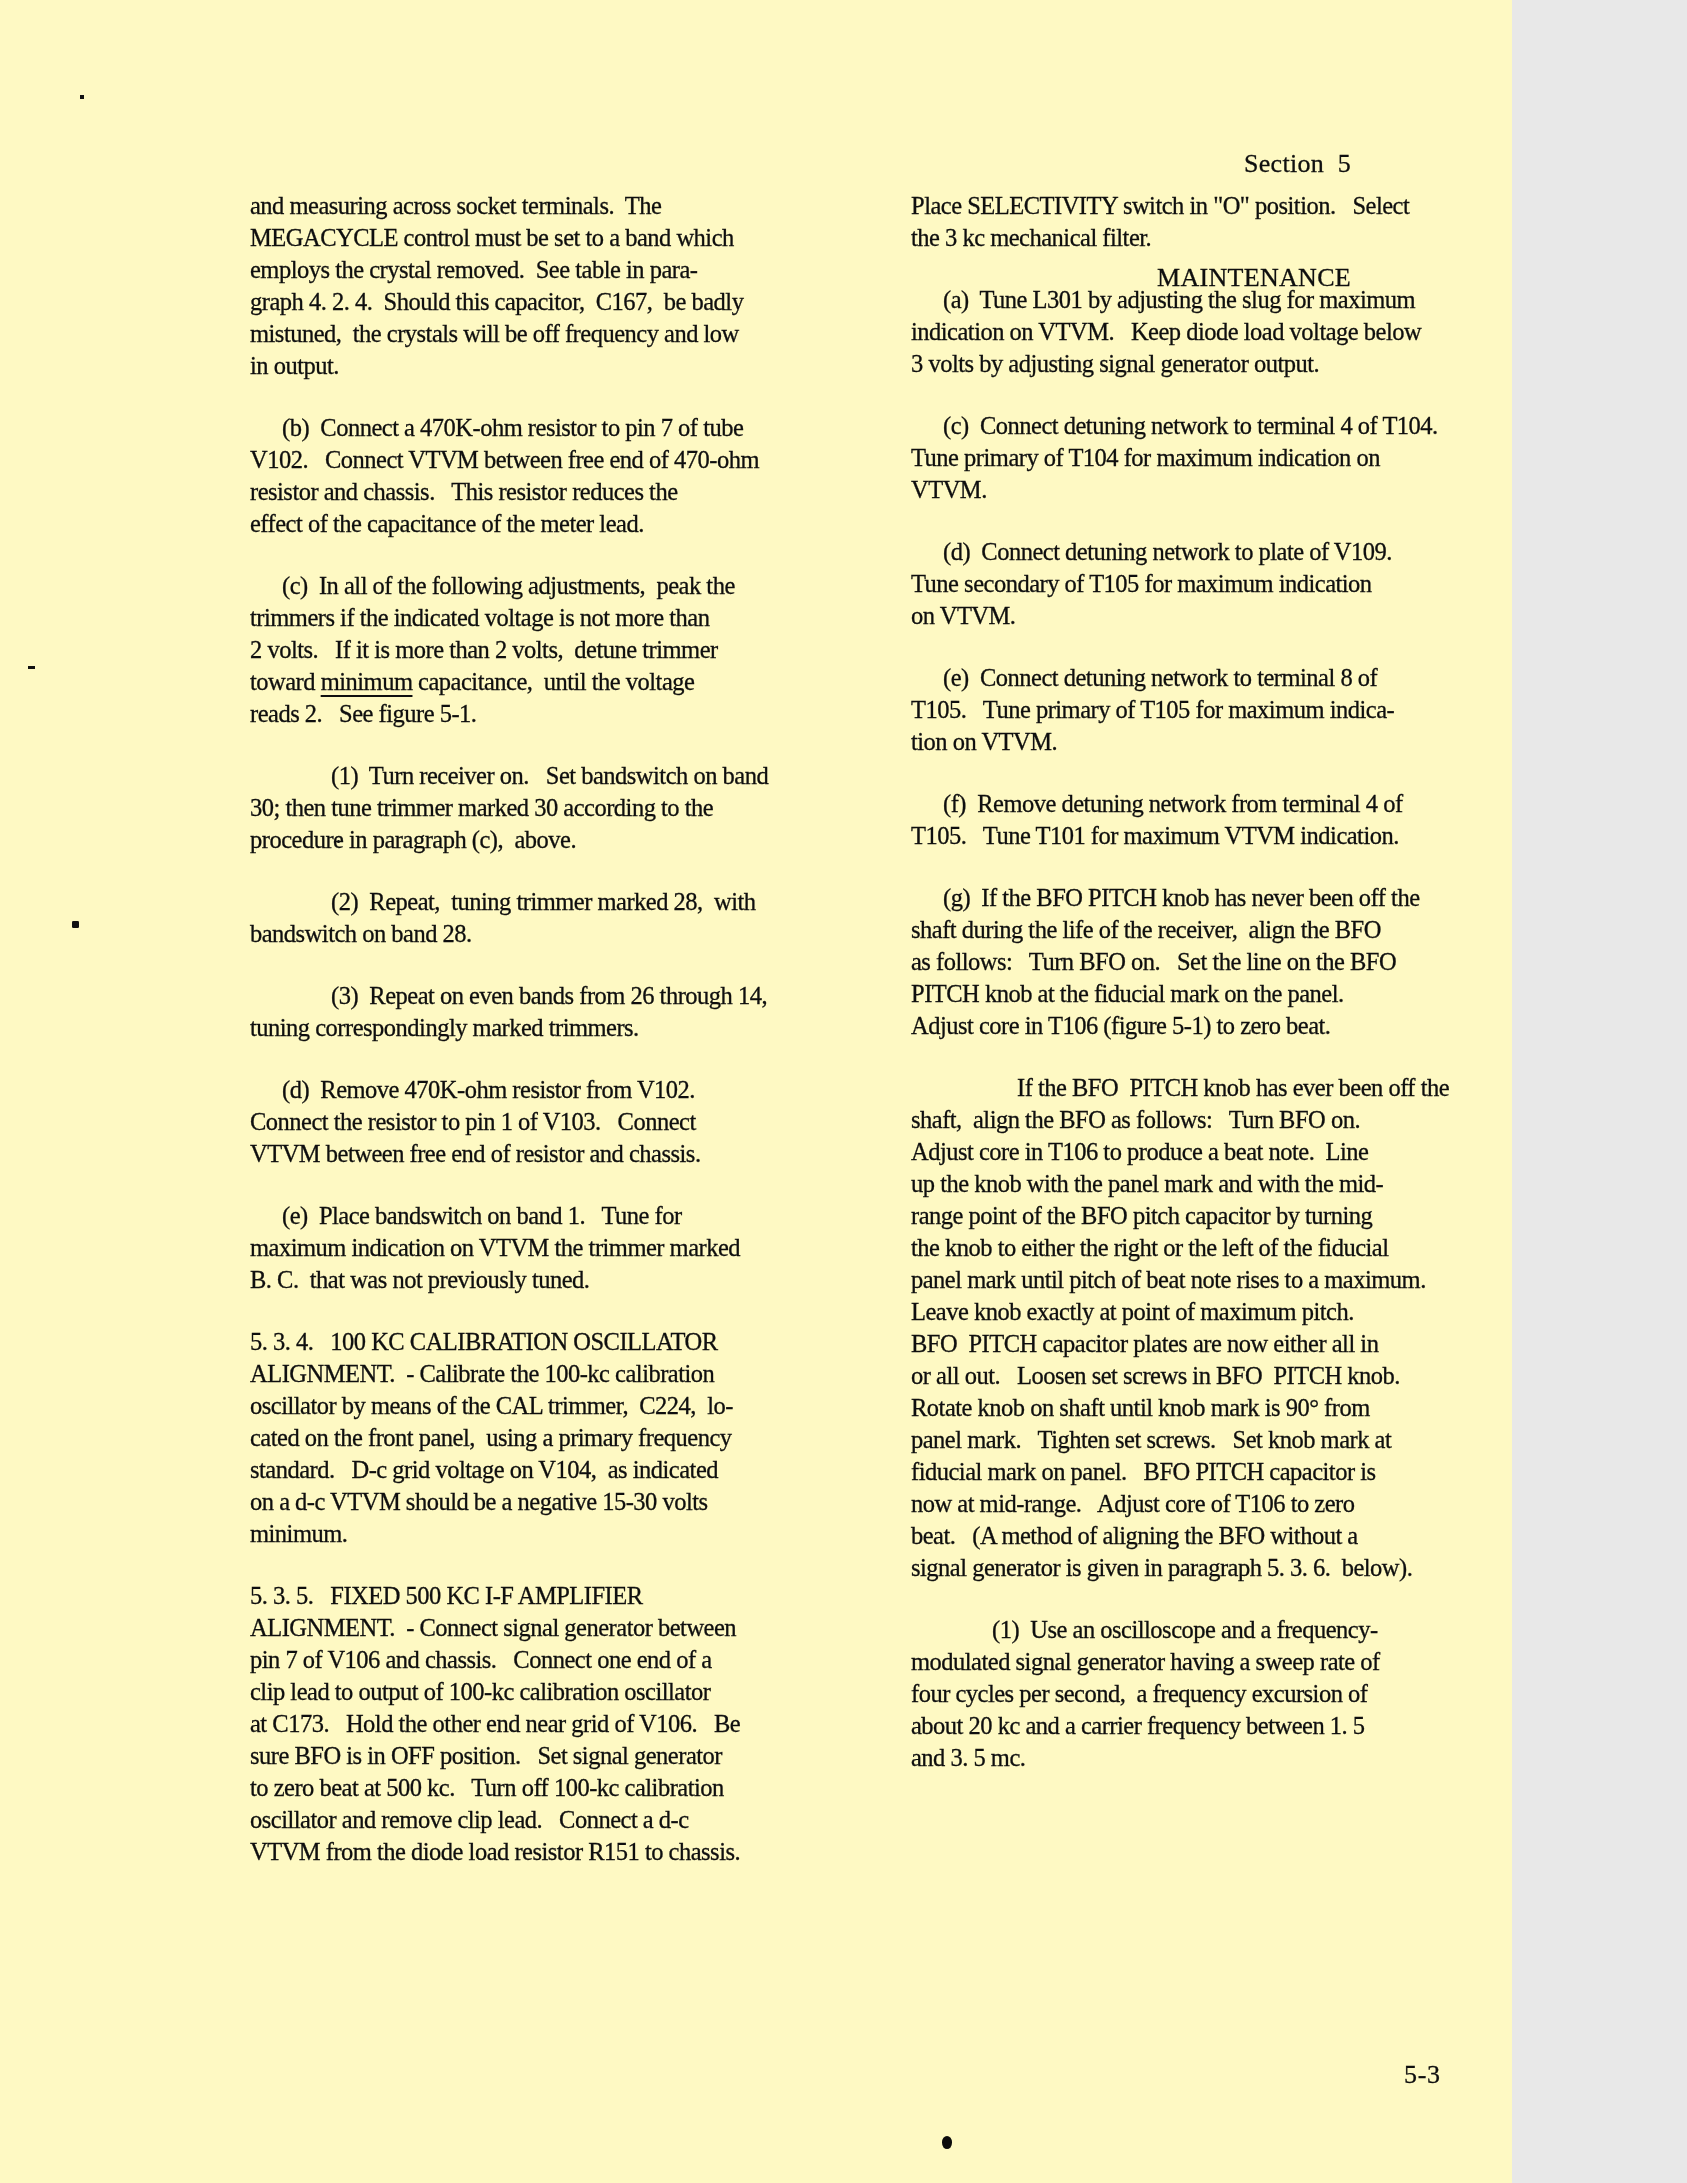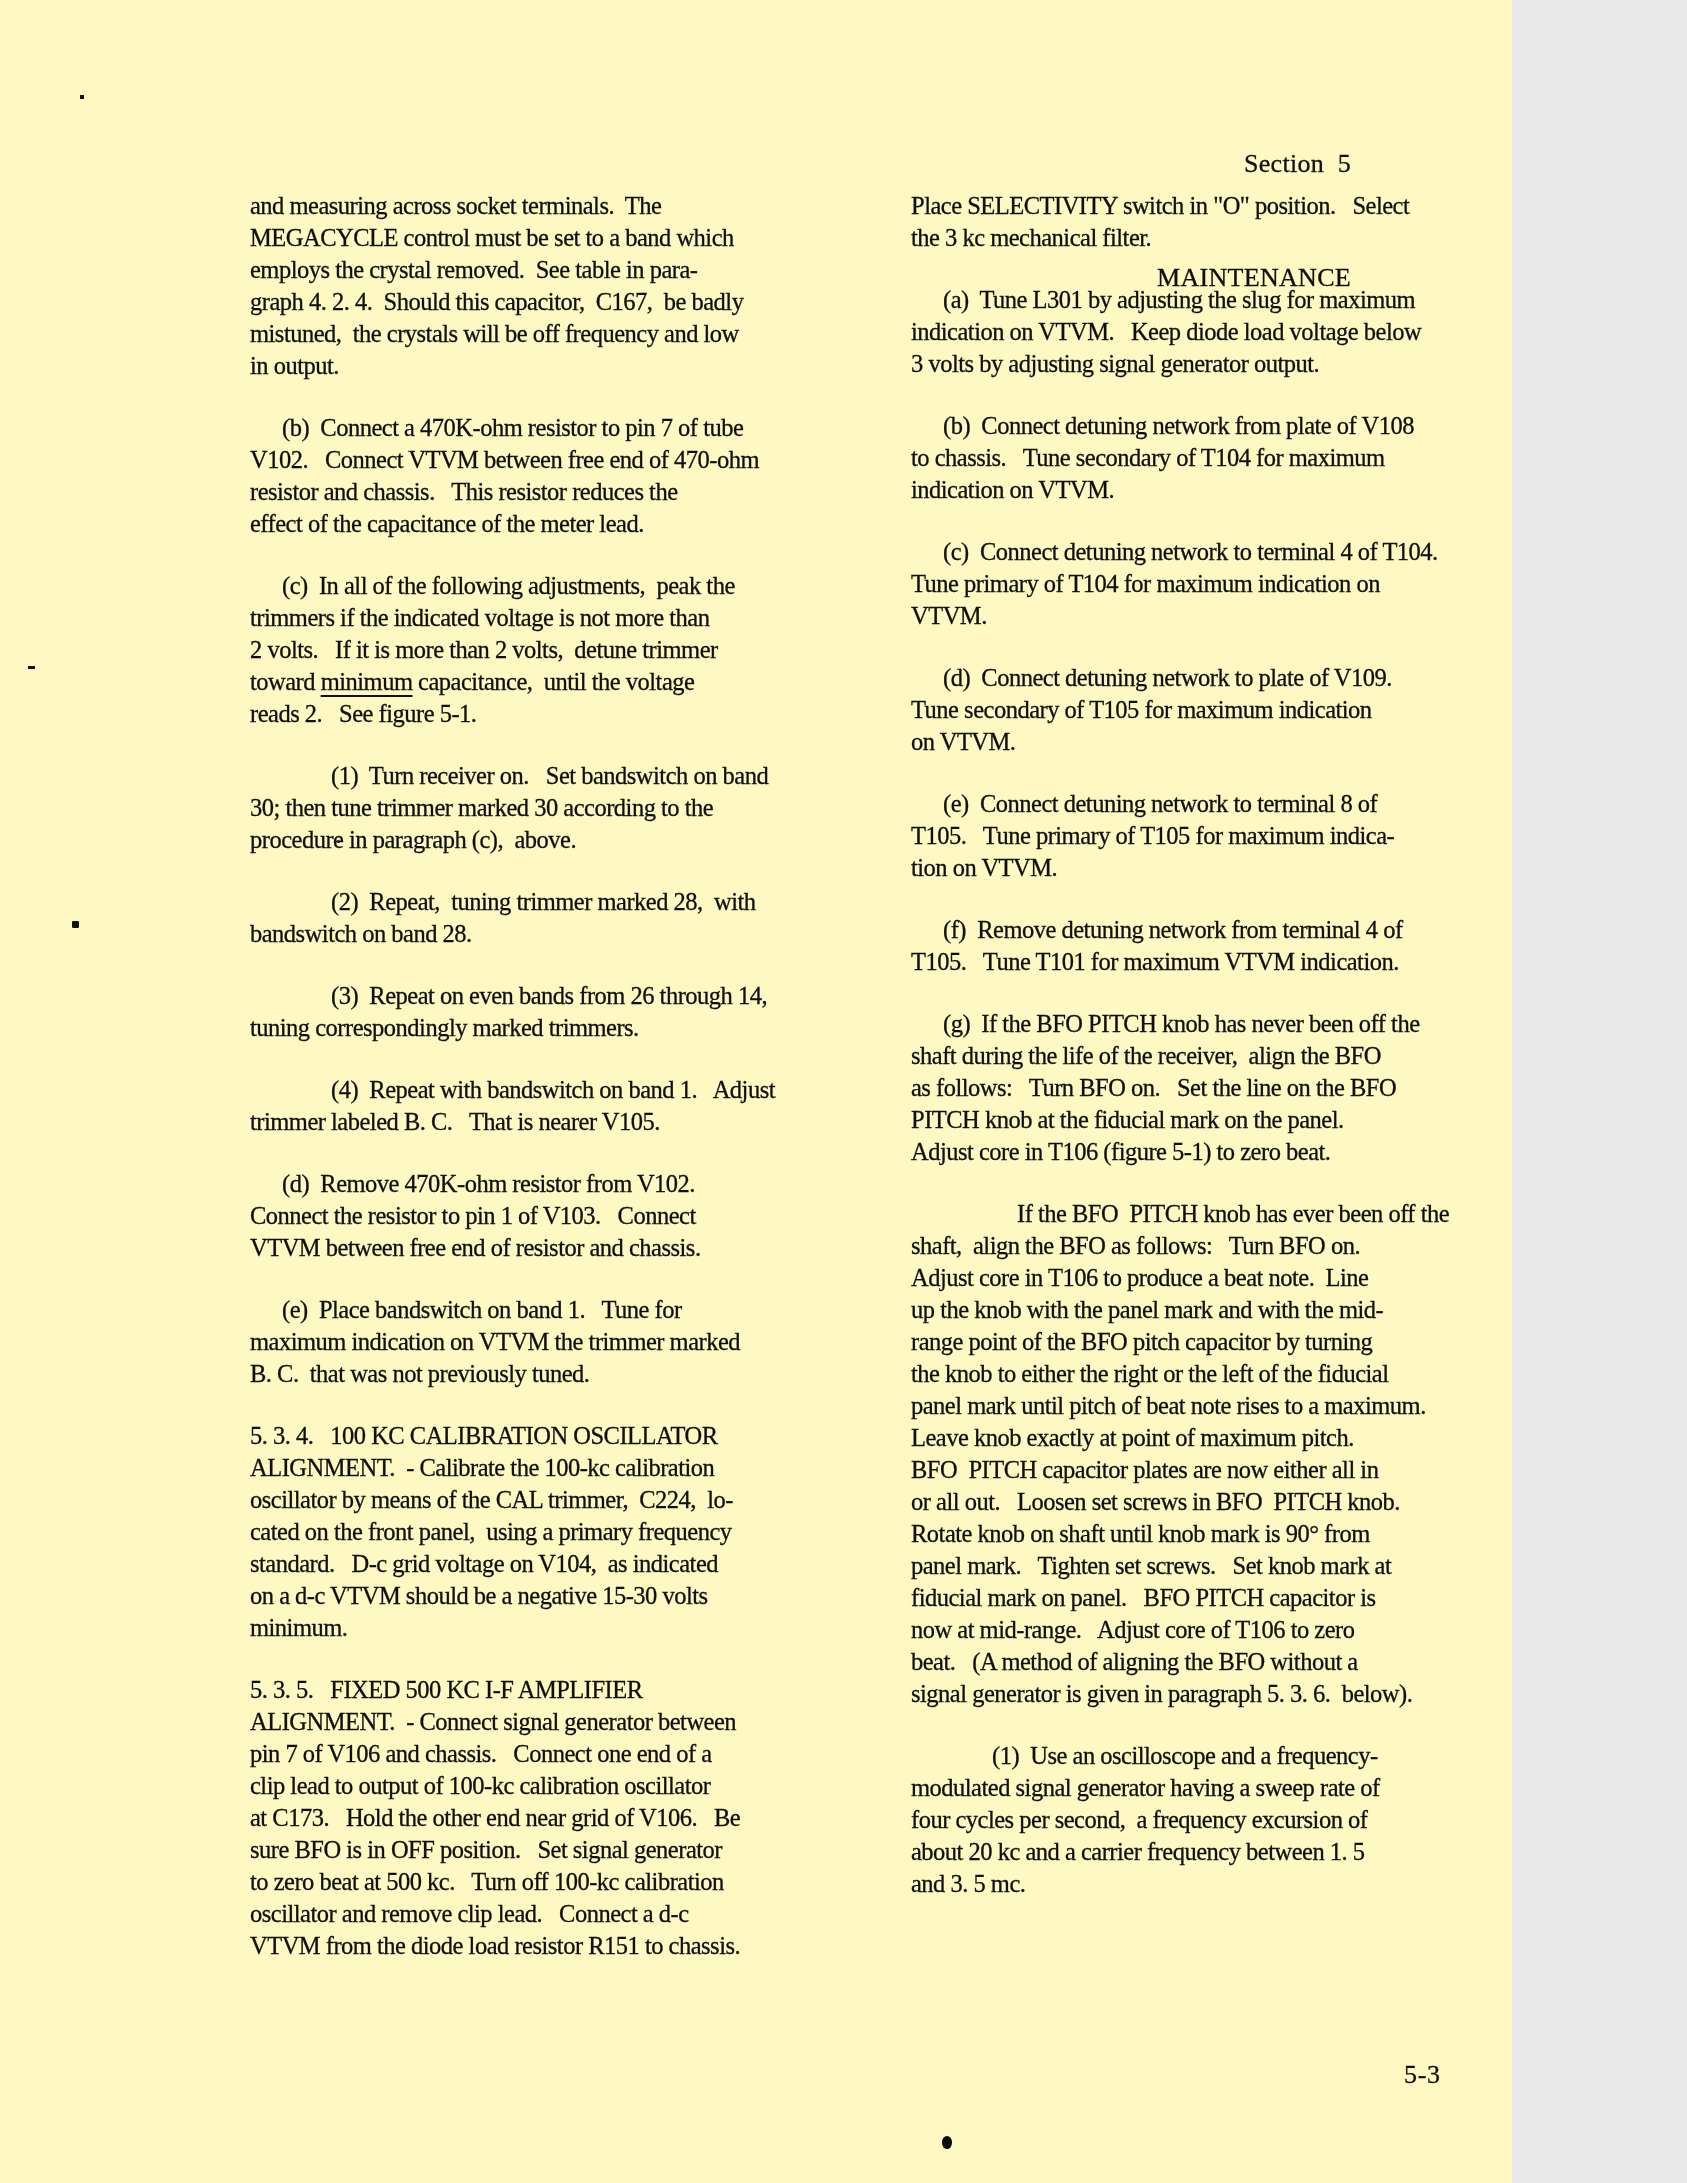--- a/index.html
+++ b/index.html
@@ -97,22 +97,20 @@
 2 volts.   If it is more than 2 volts,  detune trimmer
 toward <u>minimum</u> capacitance,  until the voltage
 reads 2.   See figure 5-1.</p>
       <p class="para indent-number">(1)  Turn receiver on.   Set bandswitch on band
 30; then tune trimmer marked 30 according to the
 procedure in paragraph (c),  above.</p>
       <p class="para indent-number">(2)  Repeat,  tuning trimmer marked 28,  with
 bandswitch on band 28.</p>
       <p class="para indent-number">(3)  Repeat on even bands from 26 through 14,
 tuning correspondingly marked trimmers.</p>
-      <p class="para indent-number">(4)  Repeat with bandswitch on band 1.   Adjust
-trimmer labeled B. C.   That is nearer V105.</p>
       <p class="para indent-letter">(d)  Remove 470K-ohm resistor from V102.
 Connect the resistor to pin 1 of V103.   Connect
 VTVM between free end of resistor and chassis.</p>
       <p class="para indent-letter">(e)  Place bandswitch on band 1.   Tune for
 maximum indication on VTVM the trimmer marked
 B. C.  that was not previously tuned.</p>
       <p class="para indent-flush">5. 3. 4.   100 KC CALIBRATION OSCILLATOR
 ALIGNMENT.  - Calibrate the 100-kc calibration
 oscillator by means of the CAL trimmer,  C224,  lo-
 cated on the front panel,  using a primary frequency
@@ -129,23 +127,20 @@
 oscillator and remove clip lead.   Connect a d-c
 VTVM from the diode load resistor R151 to chassis.</p>
     </div>
 
   <div class="column right" id="right-col">
       <p class="para indent-flush">Place SELECTIVITY switch in "O" position.   Select
 the 3 kc mechanical filter.</p>
       <p class="para indent-letter">(a)  Tune L301 by adjusting the slug for maximum
 indication on VTVM.   Keep diode load voltage below
 3 volts by adjusting signal generator output.</p>
-      <p class="para indent-letter">(b)  Connect detuning network from plate of V108
-to chassis.   Tune secondary of T104 for maximum
-indication on VTVM.</p>
       <p class="para indent-letter">(c)  Connect detuning network to terminal 4 of T104.
 Tune primary of T104 for maximum indication on
 VTVM.</p>
       <p class="para indent-letter">(d)  Connect detuning network to plate of V109.
 Tune secondary of T105 for maximum indication
 on VTVM.</p>
       <p class="para indent-letter">(e)  Connect detuning network to terminal 8 of
 T105.   Tune primary of T105 for maximum indica-
 tion on VTVM.</p>
       <p class="para indent-letter">(f)  Remove detuning network from terminal 4 of

